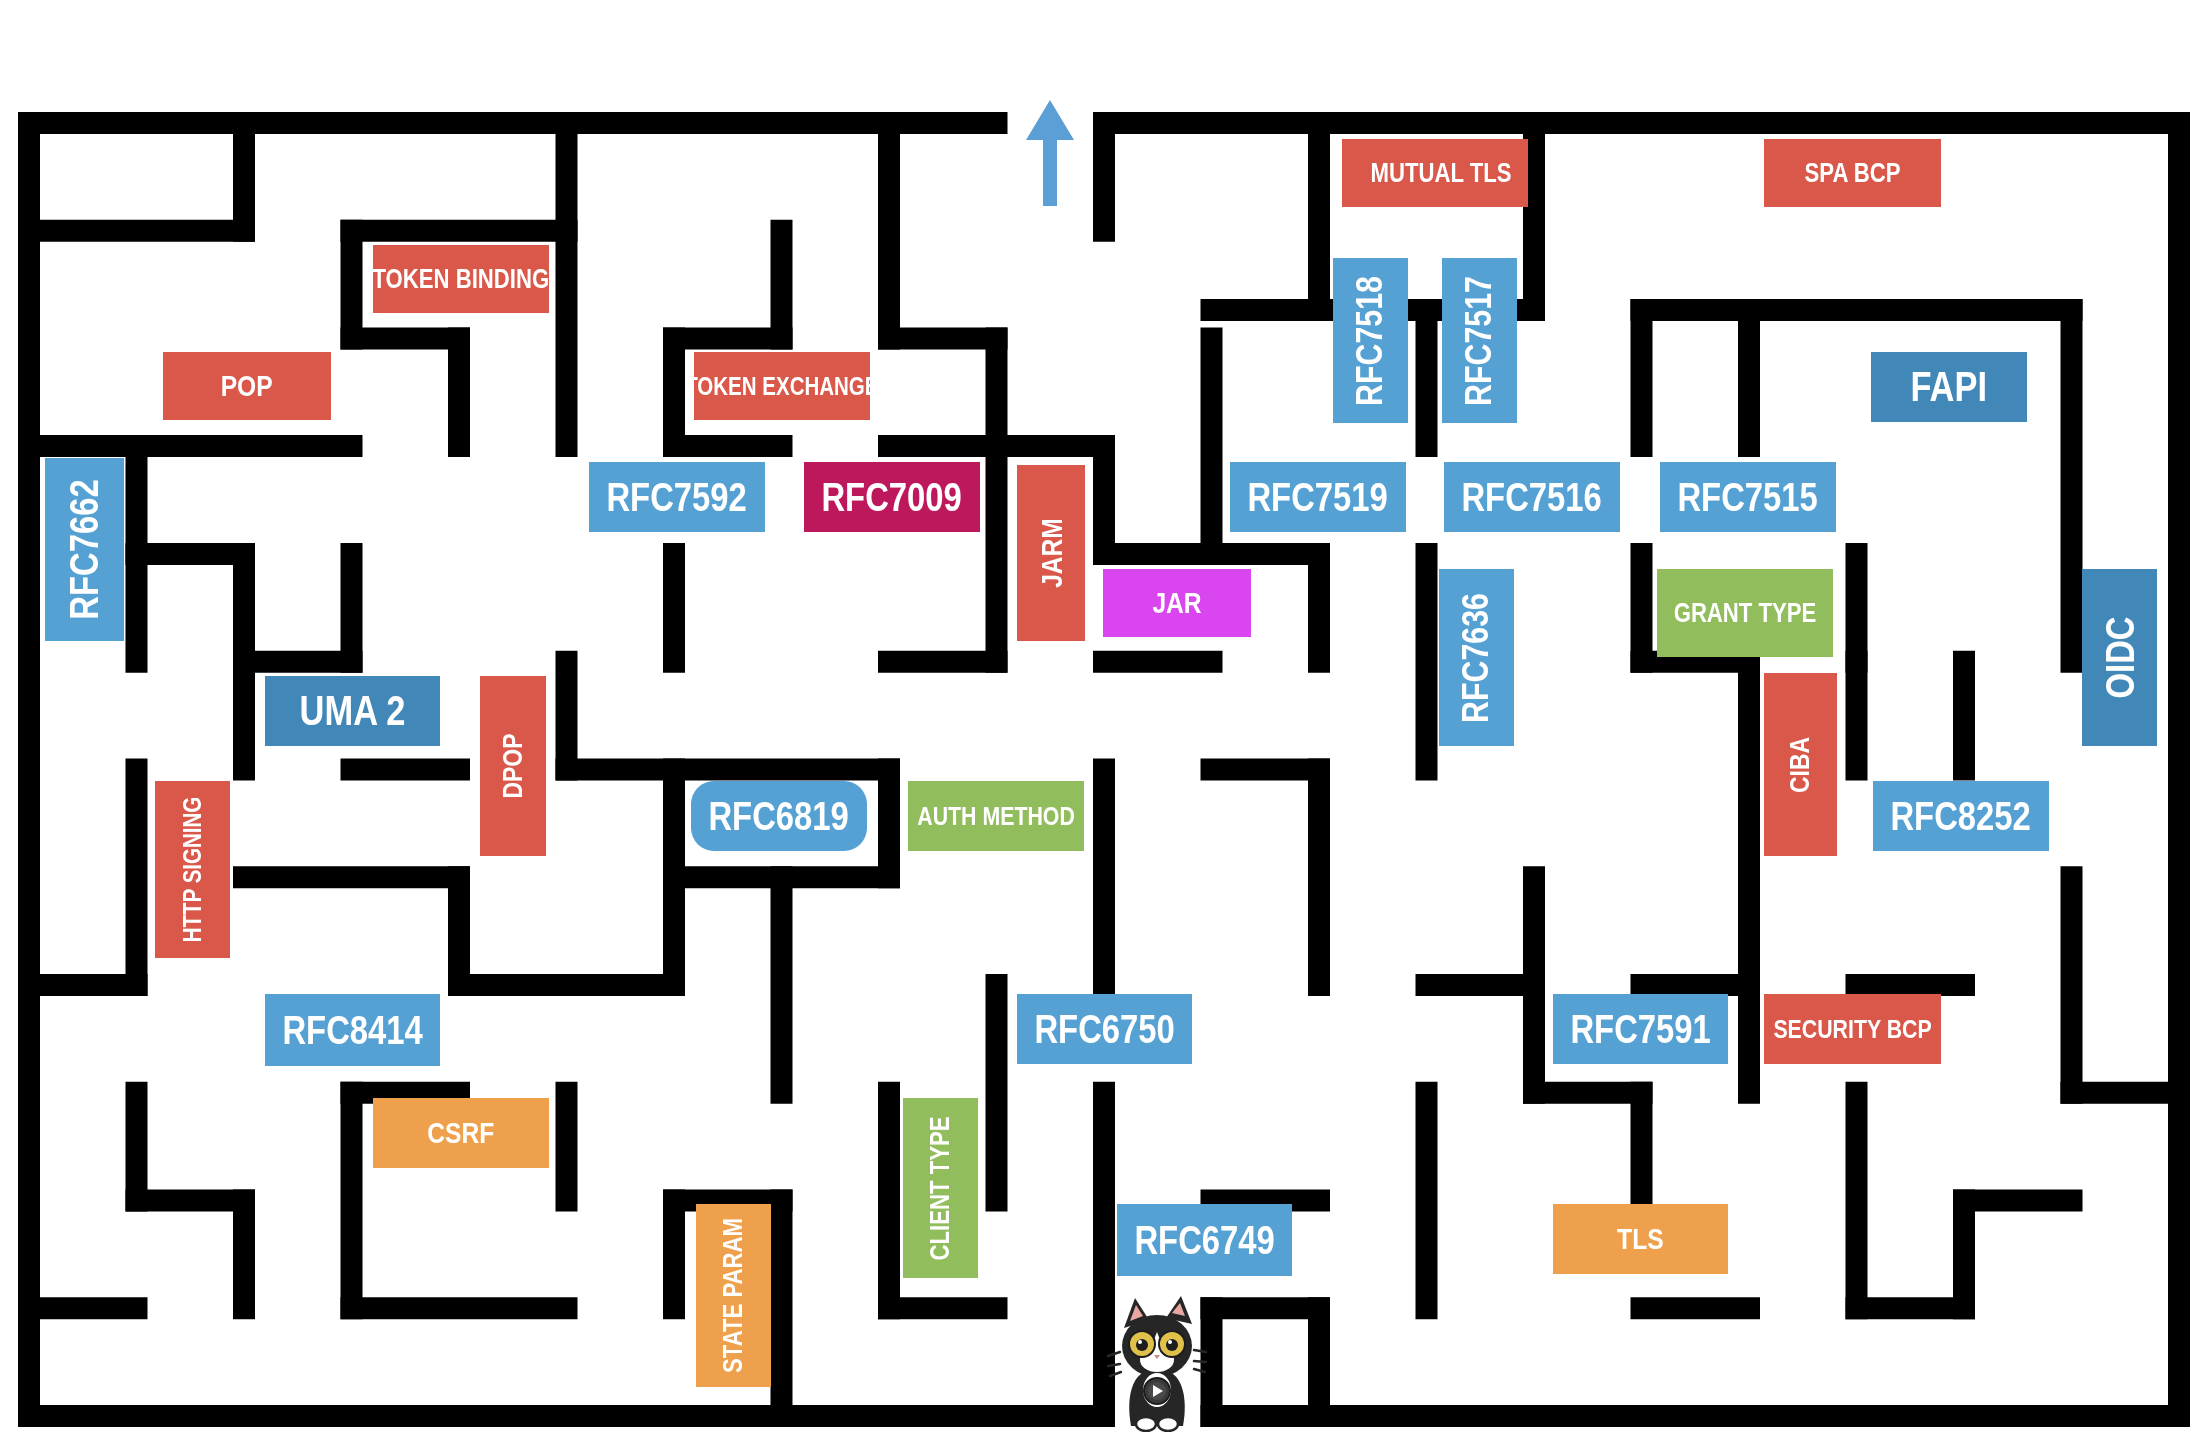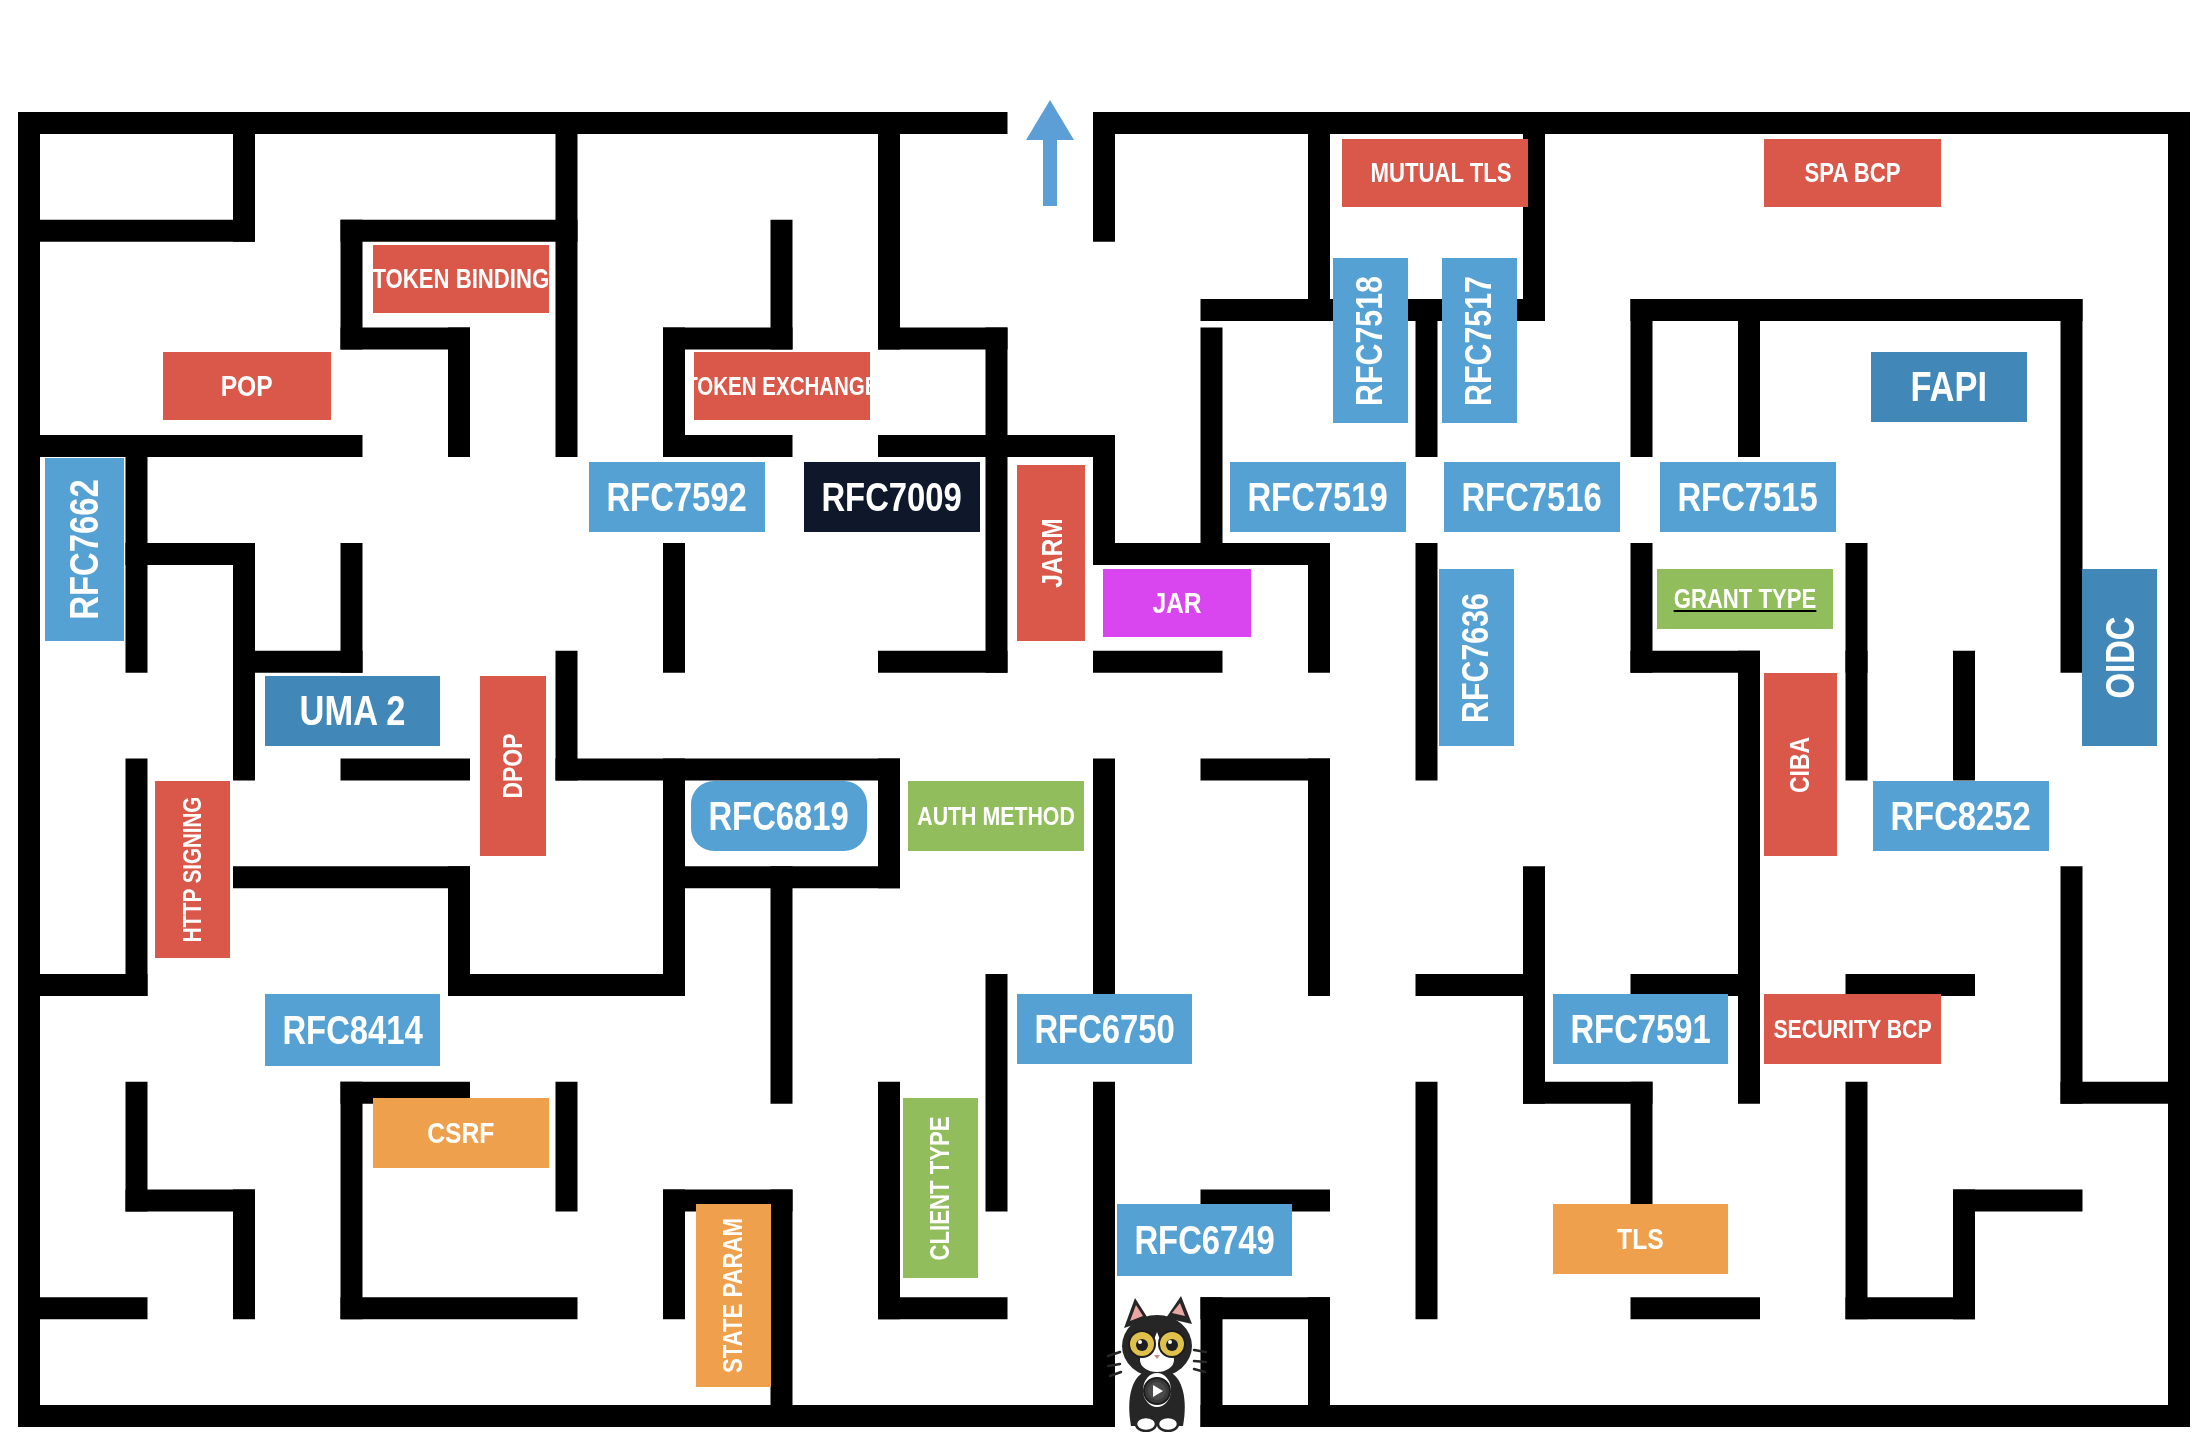--- a/index.html
+++ b/index.html
@@ -148,21 +148,21 @@
       </div>
       <div class="mlabel" style="left: 1764px; top: 139px; width: 177px; height: 68px; background: rgb(217, 88, 74);">
         <span style="font-size: 27px;">SPA BCP</span>
       </div>
       <div class="mlabel v" style="left: 45px; top: 458px; width: 79px; height: 183px; background: rgb(85, 161, 211);">
         <span style="font-size: 40px;">RFC7662</span>
       </div>
       <div class="mlabel" style="left: 589px; top: 462px; width: 176px; height: 70px; background: rgb(85, 161, 211);">
         <span style="font-size: 40px;">RFC7592</span>
       </div>
-      <div class="mlabel" style="left: 804px; top: 462px; width: 176px; height: 70px; background: #0f172a;">
+      <div class="mlabel" style="left: 804px; top: 462px; width: 176px; height: 70px; background: #be185d;">
         <span style="font-size: 40px;">RFC7009</span>
       </div>
       <div class="mlabel v" style="left: 1333px; top: 258px; width: 75px; height: 165px; background: rgb(85, 161, 211);">
         <span style="font-size: 37px;">RFC7518</span>
       </div>
       <div class="mlabel v" style="left: 1442px; top: 258px; width: 75px; height: 165px; background: rgb(85, 161, 211);">
         <span style="font-size: 37px;">RFC7517</span>
       </div>
       <div class="mlabel" style="left: 1230px; top: 462px; width: 176px; height: 70px; background: rgb(85, 161, 211);">
         <span style="font-size: 40px;">RFC7519</span>
@@ -181,21 +181,21 @@
       </div>
       <div class="mlabel v" style="left: 1017px; top: 465px; width: 68px; height: 176px; background: rgb(217, 88, 74);">
         <span style="font-size: 30px;">JARM</span>
       </div>
       <div class="mlabel" style="left: 1103px; top: 569px; width: 148px; height: 68px; background: #d946ef;">
         <span style="font-size: 30px;">JAR</span>
       </div>
       <div class="mlabel v" style="left: 1439px; top: 569px; width: 75px; height: 177px; background: rgb(85, 161, 211);">
         <span style="font-size: 37px;">RFC7636</span>
       </div>
-      <div class="mlabel" style="left: 1657px; top: 569px; width: 176px; height: 60px; background: rgb(146, 189, 92); text-decoration: underline;">
+      <div class="mlabel" style="left: 1657px; top: 569px; width: 176px; height: 88px; background: rgb(146, 189, 92);">
         <span style="font-size: 27px;">GRANT TYPE</span>
       </div>
       <div class="mlabel" style="left: 265px; top: 676px; width: 175px; height: 70px; background: rgb(65, 135, 184);">
         <span style="font-size: 42px;">UMA 2</span>
       </div>
       <div class="mlabel v" style="left: 480px; top: 676px; width: 66px; height: 180px; background: rgb(217, 88, 74);">
         <span style="font-size: 28px;">DPOP</span>
       </div>
       <div class="mlabel v" style="left: 1764px; top: 673px; width: 73px; height: 183px; background: rgb(217, 88, 74);">
         <span style="font-size: 28px;">CIBA</span>

